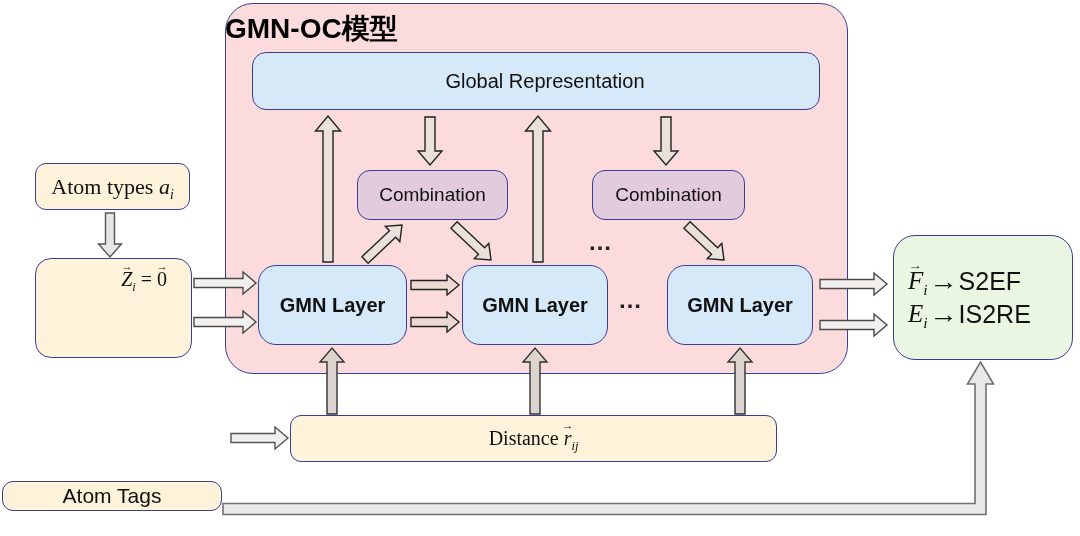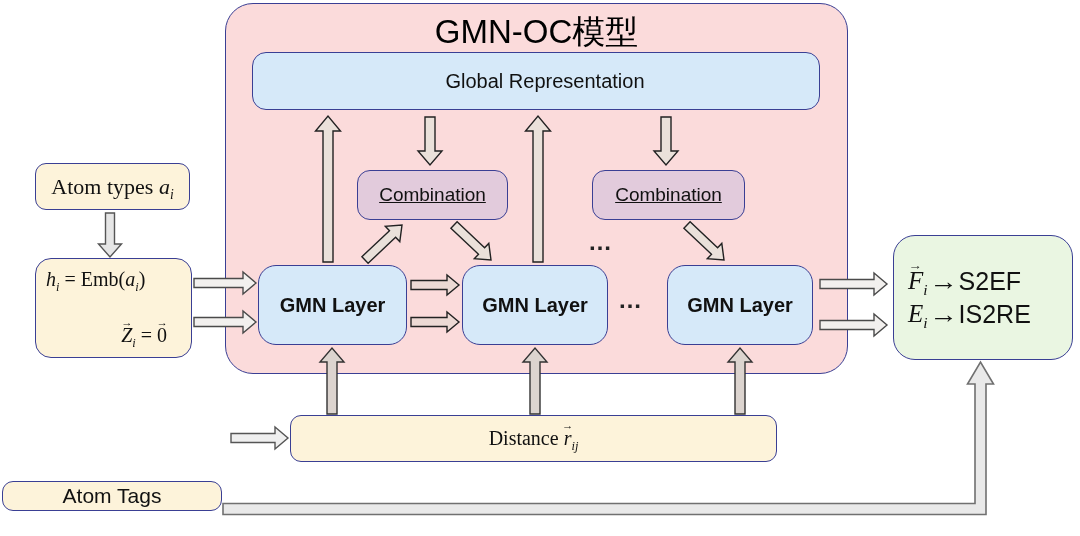--- a/index.html
+++ b/index.html
@@ -7,23 +7,23 @@
     position:relative;width:1080px;height:536px;background:#ffffff;overflow:hidden;
     font-family:"Liberation Sans",sans-serif;color:#111;
   }
   .abs{position:absolute;box-sizing:border-box;}
   .box{
     border:1.6px solid var(--border,#3a3f94);
     display:flex;align-items:center;justify-content:center;
     text-align:center;line-height:1.15;
   }
   .pink-container{background:var(--pink,#fbdbdb);border-radius:28px;z-index:1;}
-  .model-title{top:10px;left:225px;width:623px;text-align:center;font-size:33px;color:#000;z-index:2;}
+  .model-title{top:10px;left:225px;width:623px;text-align:left;font-size:28px;color:#000;z-index:2;font-weight:bold;}
   .blue{background:var(--blue,#d6e9f9);}
-  .mauve{background:var(--mauve,#e2cbdc);text-decoration:underline;}
+  .mauve{background:var(--mauve,#e2cbdc);}
   .cream{background:var(--cream,#fdf3da);}
   .green{background:var(--green,#eaf6e2);}
   .global-box{left:252px;top:52px;width:568px;height:58px;border-radius:14px;font-size:20px;z-index:2;padding-left:18px;}
   .comb1{left:357px;top:170px;width:151px;height:50px;border-radius:13px;font-size:19px;z-index:2;}
   .comb2{left:592px;top:170px;width:153px;height:50px;border-radius:13px;font-size:19px;z-index:2;}
   .layer{top:265px;height:80px;border-radius:18px;font-size:20px;z-index:2;font-weight:bold;}
   .layer1{left:258px;width:149px;}
   .layer2{left:462px;width:146px;}
   .layer3{left:667px;width:146px;}
   .dots{position:absolute;font-size:24px;font-weight:bold;color:#222;z-index:2;letter-spacing:1px;}
@@ -83,21 +83,20 @@
     <span>GMN Layer</span>
   </div>
 
   <div class="dots dots-top">…</div>
   <div class="dots dots-mid">…</div>
 
   <div class="abs box cream serif types-box">
     <span>Atom types <i>a</i><sub><i>i</i></sub></span>
   </div>
   <div class="abs box cream serif embed-box">
-    <div class="embed-line1"><i>h</i><sub><i>i</i></sub> = Emb(<i>a</i><sub><i>i</i></sub>)</div>
     <div class="embed-line2"><span class="vec"><i>Z</i></span><sub><i>i</i></sub> = <span class="vec">0</span></div>
   </div>
 
   <div class="abs box cream tags-box">
     <span>Atom Tags</span>
   </div>
   <div class="abs box cream serif distance-box">
     <span>Distance <span class="vec"><i>r</i></span><sub><i>ij</i></sub></span>
   </div>
 

